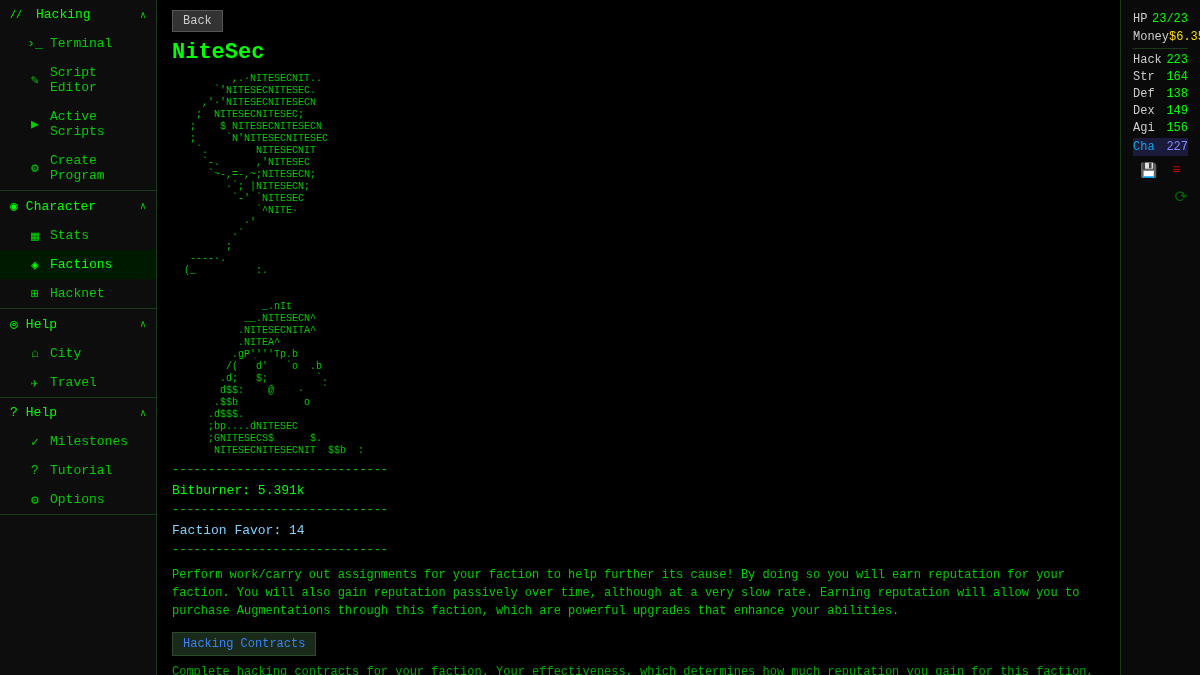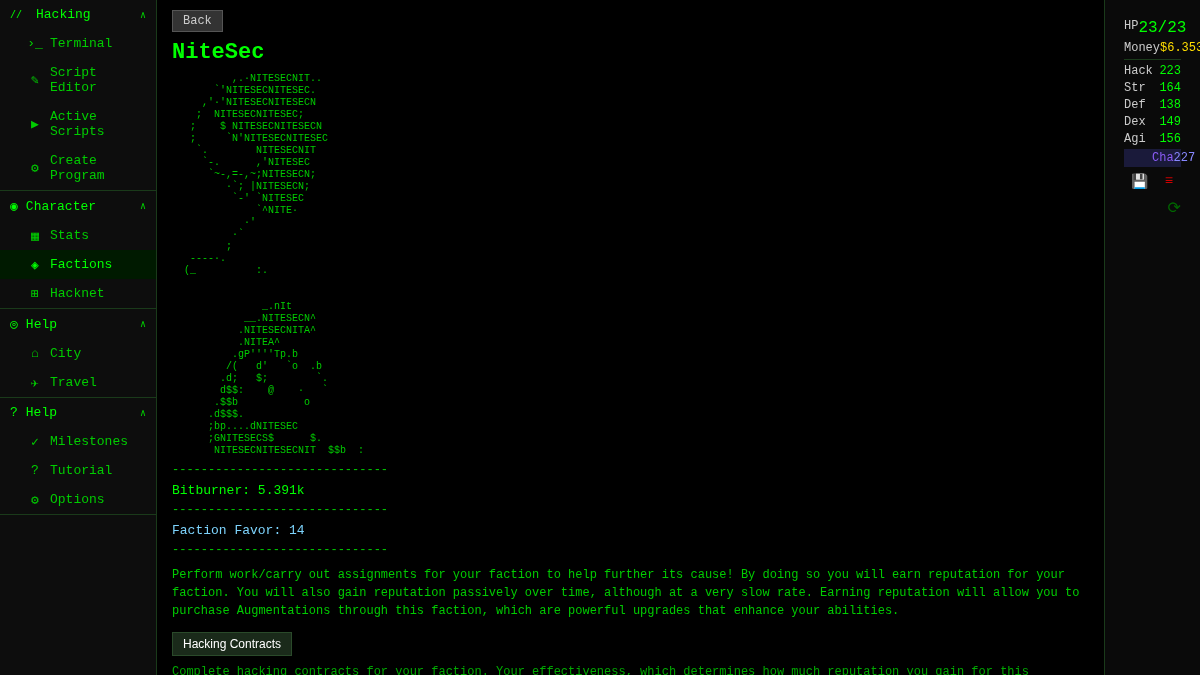--- a/index.html
+++ b/index.html
@@ -136,55 +136,55 @@
       line-height: 1.5;
       margin: 8px 0 12px 0;
     }
     .action-section {
       margin-bottom: 10px;
     }
     .action-btn {
       display: inline-block;
       padding: 4px 10px;
       background: #1a2a1a;
-      color: #ffffff;
+      color: #3b82f6;
       border: 1px solid #2a4a2a;
       font-size: 12px;
       cursor: pointer;
-      font-family: Liberation Sans, sans-serif;
+      font-family: Liberation Mono, monospace;
       margin-bottom: 5px;
     }
     .action-description {
       color: #00aa00;
       font-size: 12px;
       line-height: 1.5;
       padding: 2px 0 8px 0;
     }
 
     
     #stats-panel {
-      width: 96px;
+      width: 80px;
       background: #0a0a0a;
       border-left: 1px solid #1a3a1a;
-      padding: 19px;
+      padding: 12px;
       flex-shrink: 0;
       font-size: 12px;
     }
     .stat-row {
       display: flex;
       justify-content: space-between;
       margin-bottom: 3px;
     }
     .stat-label { color: #cccccc; }
     .stat-value { color: #00ff00; }
     .stat-value.cha { color: #8888ff; }
-    .stat-label.cha { color: #8b5cf6; margin-left: 28px; }
+    .stat-label.cha { color: #0ea5e9; }
     .hp-row { margin-bottom: 4px; }
     .hp-label { color: #cccccc; font-size: 12px; }
-    .hp-value { color: #00ff00; font-size: 16px; text-align: right; }
+    .hp-value { color: #00ff00; font-size: 12px; text-align: right; }
     .money-label { color: #cccccc; }
     .money-value { color: #ffdd00; }
     .stat-divider { border-top: 1px solid #1a3a1a; margin: 4px 0; }
     .panel-icons {
       display: flex;
       justify-content: space-around;
       margin-top: 6px;
     }
     .panel-icon {
       color: #00cc00;

